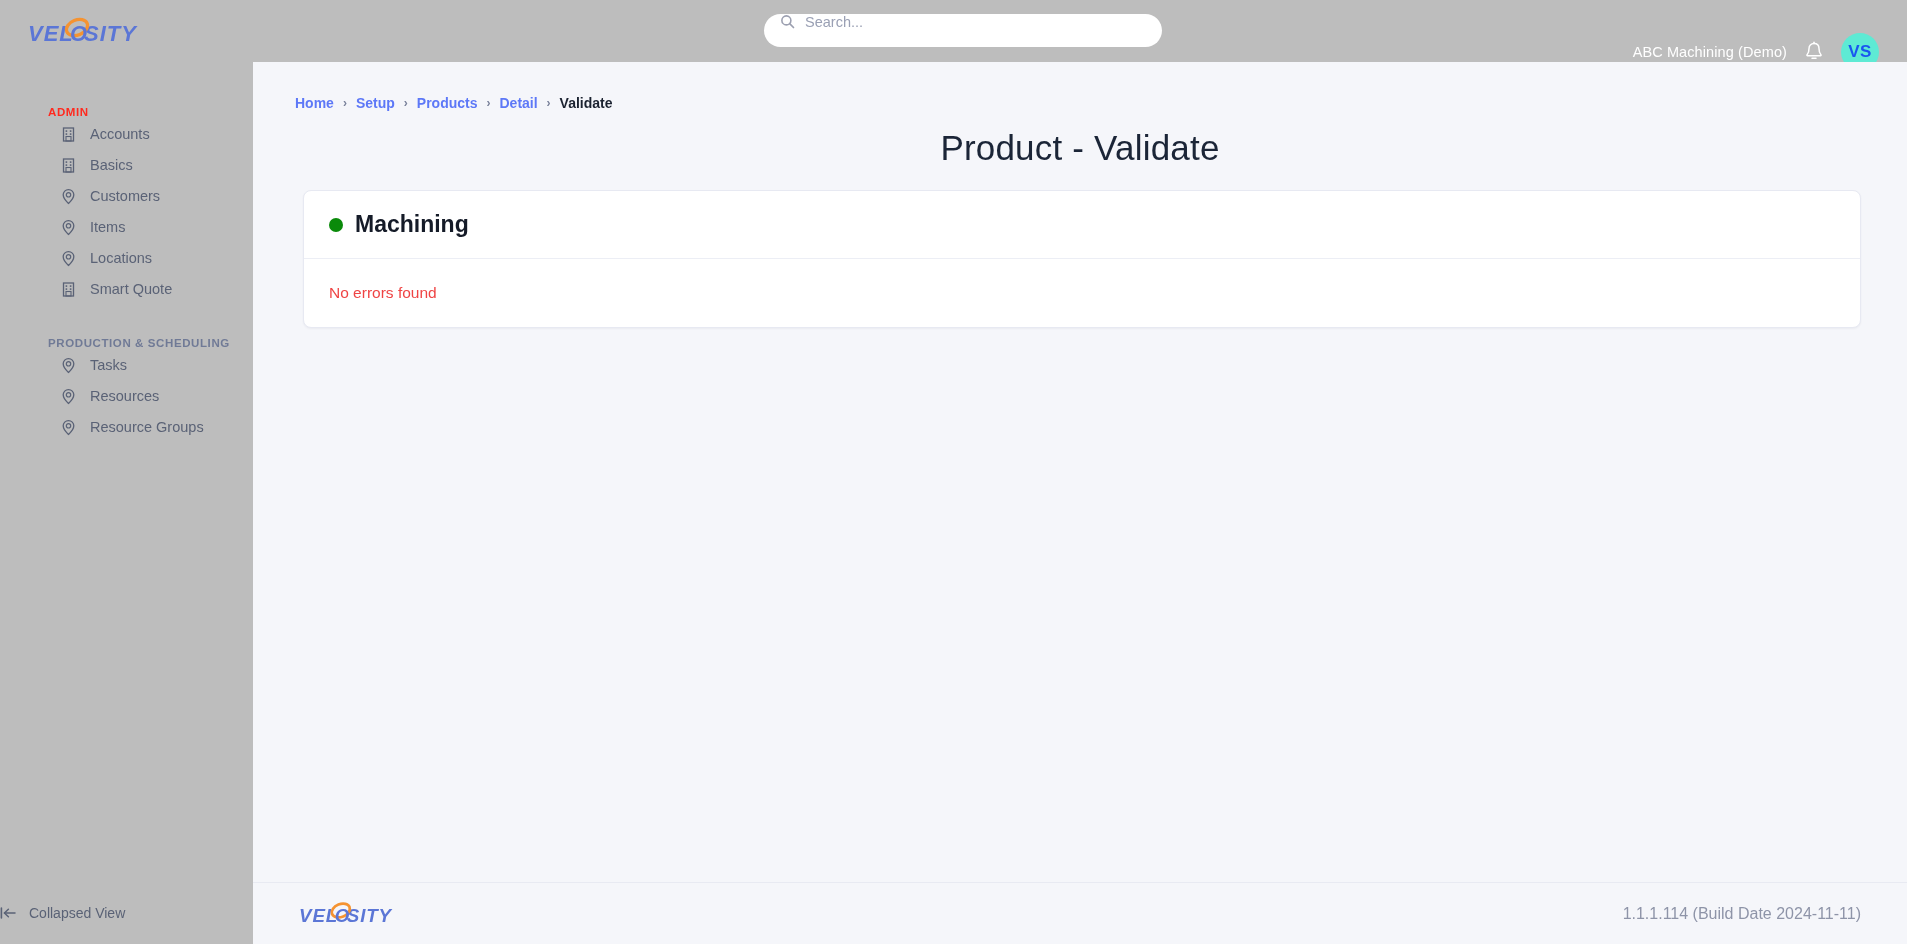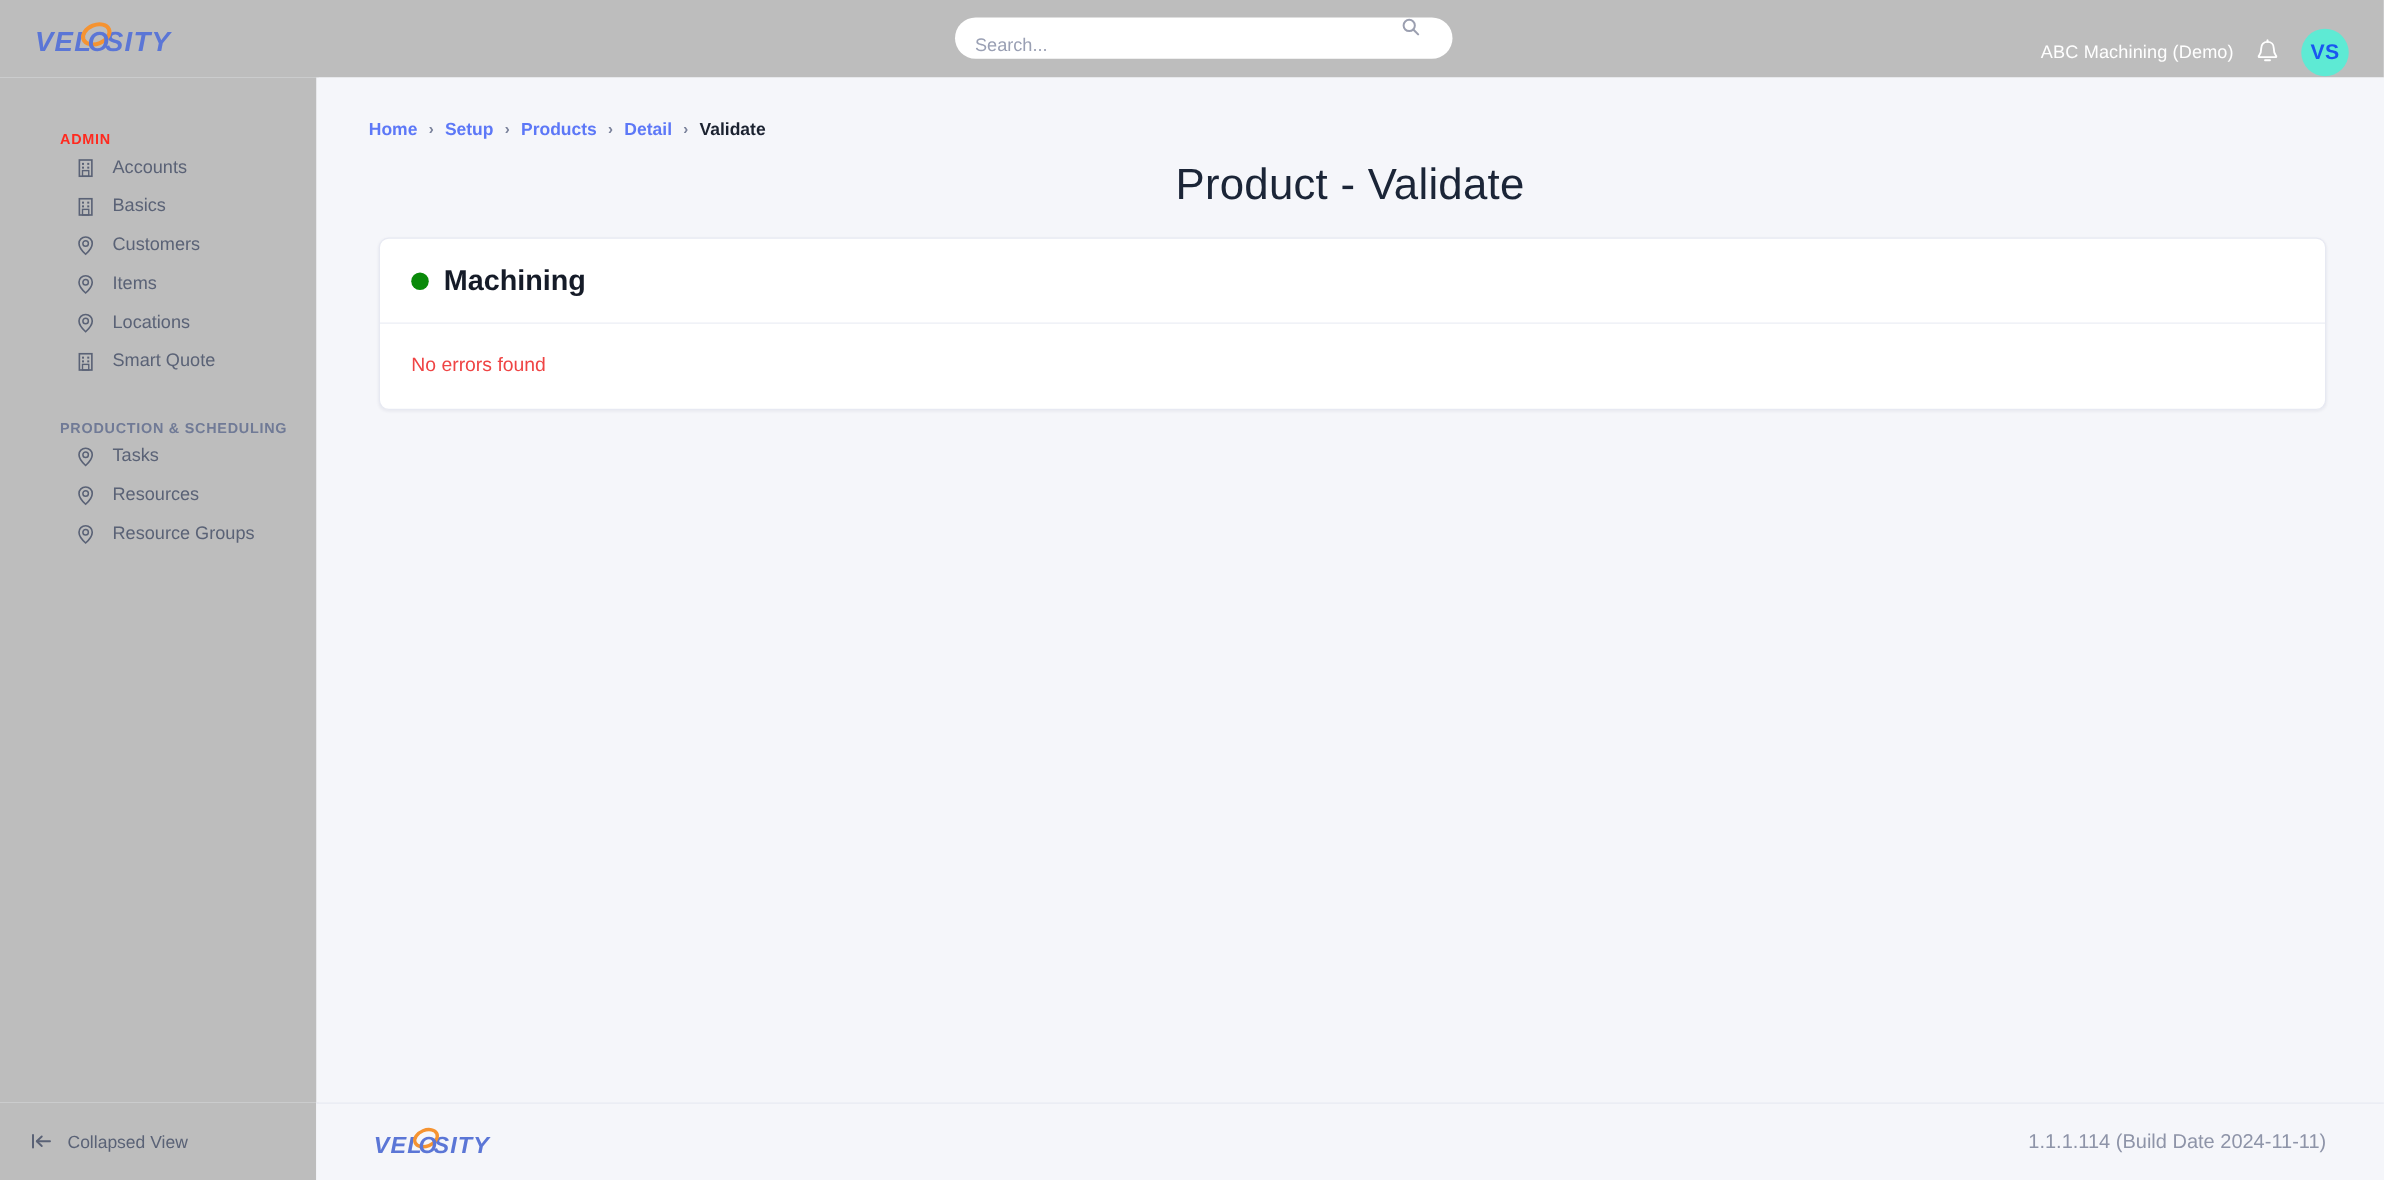--- a/index.html
+++ b/index.html
@@ -23,34 +23,33 @@
   }
   .logo { display: block; }
 
   .search-wrap {
     position: absolute; left: 764px; top: 14px;
     width: 398px; height: 33px;
   }
   .search-box {
     width: 100%; height: 100%;
     background: #ffffff; border-radius: 17px;
-    display: flex; align-items: flex-end; padding: 0 16px;
+    display: flex; align-items: flex-start; padding: 0 16px;
     border: none;
-    flex-direction: column;
   }
   .search-icon { flex: 0 0 auto; margin-right: 10px; opacity: .55; }
   .search-input {
     border: none; outline: none; background: transparent;
     font-family: "Liberation Sans", sans-serif;
     font-size: 14.5px; color: #4b5270; width: 100%;
   }
   .search-input::placeholder { color: #9aa0b4; }
 
   .topbar-right {
-    position: absolute; right: 28px; top: 6px; height: 72px;
+    position: absolute; right: 28px; top: 16px; height: 72px;
     display: flex; align-items: center; gap: 17px;
   }
   .account-name {
     color: #ffffff; font-size: 14.5px; letter-spacing: .1px;
   }
   .bell { display: block; }
   .avatar {
     width: 38px; height: 38px; border-radius: 50%;
     background: #5eead4; color: #1a56f0;
     display: flex; align-items: center; justify-content: center;
@@ -79,21 +78,21 @@
   }
   .nav-item:first-of-type { margin-top: 12px; }
   .nav-icon { width: 17px; height: 17px; flex: 0 0 17px;
               display: flex; align-items: center; justify-content: center; }
   .nav-label { font-size: 14.5px; color: #5a6276; }
 
   .sidebar-footer {
     position: absolute; left: 0; bottom: 0;
     width: 253px; height: 62px;
     background: #bdbdbd;
-    display: flex; align-items: center; padding-left: 25px; gap: 11px;
+    display: flex; align-items: center; gap: 11px;
     cursor: pointer;
   }
   .collapse-label { font-size: 14px; color: #5a6276; }
 
   
   .main {
     position: absolute; left: 253px; top: 62px;
     width: 1654px; height: 820px;
     background: #f5f6fa;
   }

